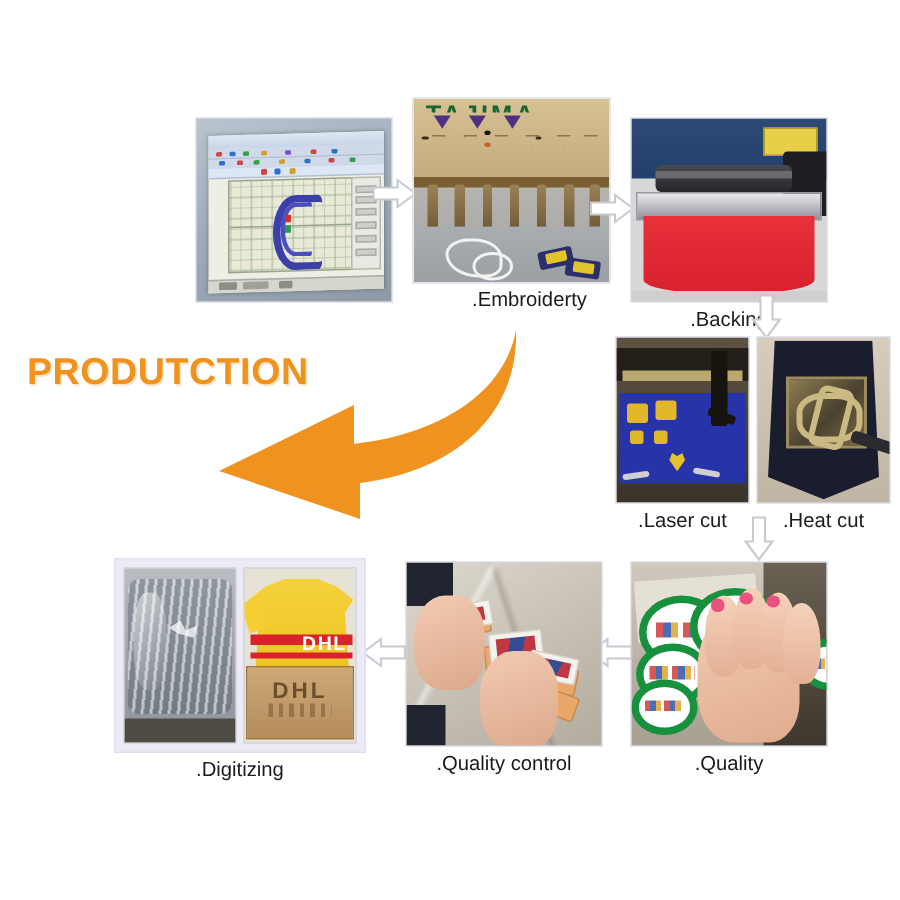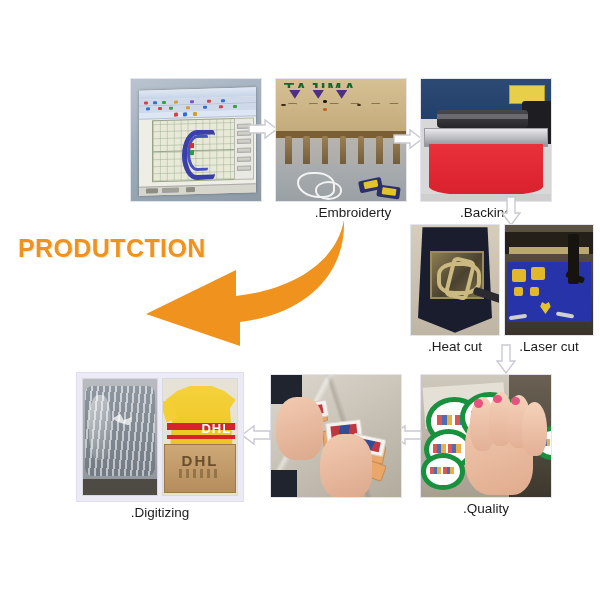--- a/index.html
+++ b/index.html
@@ -287,21 +287,21 @@
       </div>
     </div>
   </div>
 
   <div class="conn" style="left:248px; top:118px;">
     <svg width="30" height="22" viewBox="0 0 30 22" xmlns="http://www.w3.org/2000/svg">
       <path d="M1,7 L17,7 L17,2 L29,11 L17,20 L17,15 L1,15 Z" fill="#ffffff" stroke="#c9c9d2" stroke-width="1.4"></path>
     </svg>
   </div>
 
-  <div class="card" style="left:275px; top:78px; width:156px;">
+  <div class="card" style="left:275px; top:65px; width:156px;">
     <div class="photo" style="width:130px;height:122px;">
       <div class="art">
         <div class="em-bg"></div>
         <div class="em-head">
           <div class="em-logo">TAJIMA</div>
           <span class="em-tri" style="left:10%;top:20%;"></span>
           <span class="em-tri" style="left:28%;top:20%;"></span>
           <span class="em-tri" style="left:46%;top:20%;"></span>
           <span class="em-cone" style="left:9%;top:44%;"></span>
           <span class="em-cone" style="left:25%;top:44%;"></span>
@@ -364,49 +364,49 @@
     <svg width="22" height="30" viewBox="0 0 22 30" xmlns="http://www.w3.org/2000/svg">
       <path d="M7,1 L15,1 L15,17 L20,17 L11,29 L2,17 L7,17 Z" fill="#ffffff" stroke="#c9c9d2" stroke-width="1.4"></path>
     </svg>
   </div>
 
   <div class="card" style="left:410px; top:224px; width:190px;">
     <div style="display:flex; gap:4px;">
       <div>
         <div class="photo" style="width:88px;height:110px;">
           <div class="art">
-            <div class="hc-bg"></div>
-            <div class="hc-cloth"></div>
-            <div class="hc-badge"></div>
-            <div class="hc-mono"></div>
-            <div class="hc-mono2"></div>
-            <div class="hc-stick"></div>
-          </div>
-        </div>
-        <div class="caption">.Heat cut</div>
-      </div>
-      <div>
-        <div class="photo" style="width:88px;height:110px;">
-          <div class="art">
             <div class="lc-bg"></div>
             <div class="lc-blue"></div>
             <span class="lc-p" style="left:8%;top:40%;"></span>
             <span class="lc-p" style="left:30%;top:38%;"></span>
             <span class="lc-p small" style="left:10%;top:56%;"></span>
             <span class="lc-p small" style="left:28%;top:56%;"></span>
             <span class="lc-heart" style="left:40%;top:70%;"></span>
             <span class="lc-tool" style="left:4%;top:82%;transform:rotate(-8deg);"></span>
             <span class="lc-tool" style="left:58%;top:80%;transform:rotate(10deg);"></span>
             <div class="lc-gantry"></div>
             <div class="lc-rail"></div>
             <div class="lc-head"></div>
             <div class="lc-arm"></div>
           </div>
         </div>
         <div class="caption">.Laser cut</div>
+      </div>
+      <div>
+        <div class="photo" style="width:88px;height:110px;">
+          <div class="art">
+            <div class="hc-bg"></div>
+            <div class="hc-cloth"></div>
+            <div class="hc-badge"></div>
+            <div class="hc-mono"></div>
+            <div class="hc-mono2"></div>
+            <div class="hc-stick"></div>
+          </div>
+        </div>
+        <div class="caption">.Heat cut</div>
       </div>
     </div>
   </div>
 
   <div class="conn" style="left:495px; top:344px;">
     <svg width="22" height="30" viewBox="0 0 22 30" xmlns="http://www.w3.org/2000/svg">
       <path d="M7,1 L15,1 L15,17 L20,17 L11,29 L2,17 L7,17 Z" fill="#ffffff" stroke="#c9c9d2" stroke-width="1.4"></path>
     </svg>
   </div>
 
@@ -451,20 +451,21 @@
         <span class="qc-card" style="left:20%;top:22%;width:22%;height:12%;transform:rotate(-10deg);"></span>
         <span class="qc-stack" style="left:40%;top:44%;width:28%;height:14%;transform:rotate(-6deg);"></span>
         <span class="qc-card" style="left:42%;top:38%;width:26%;height:15%;transform:rotate(-6deg);"></span>
         <span class="qc-stack" style="left:60%;top:56%;width:26%;height:13%;transform:rotate(12deg);"></span>
         <span class="qc-card" style="left:62%;top:50%;width:24%;height:13%;transform:rotate(12deg);"></span>
         <span class="qc-stack" style="left:64%;top:70%;width:22%;height:12%;transform:rotate(20deg);"></span>
         <span class="qc-hand" style="left:4%;top:18%;width:36%;height:52%;"></span>
         <span class="qc-hand" style="left:38%;top:48%;width:40%;height:54%;"></span>
       </div>
     </div>
+    <div class="caption">.Quality control</div>
   </div>
 
   <div class="conn" style="left:241px; top:424px;">
     <svg width="30" height="22" viewBox="0 0 30 22" xmlns="http://www.w3.org/2000/svg">
       <path d="M29,7 L13,7 L13,2 L1,11 L13,20 L13,15 L29,15 Z" fill="#ffffff" stroke="#c9c9d2" stroke-width="1.4"></path>
     </svg>
   </div>
 
   <div class="card" style="left:76px; top:372px; width:168px;">
     <div class="dual">

